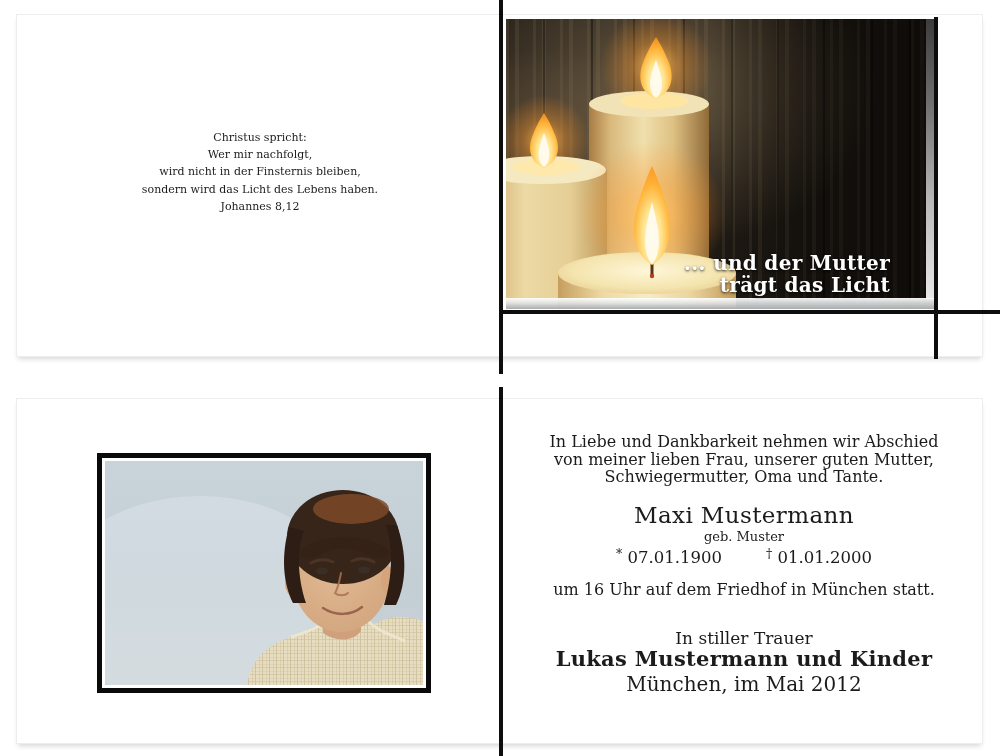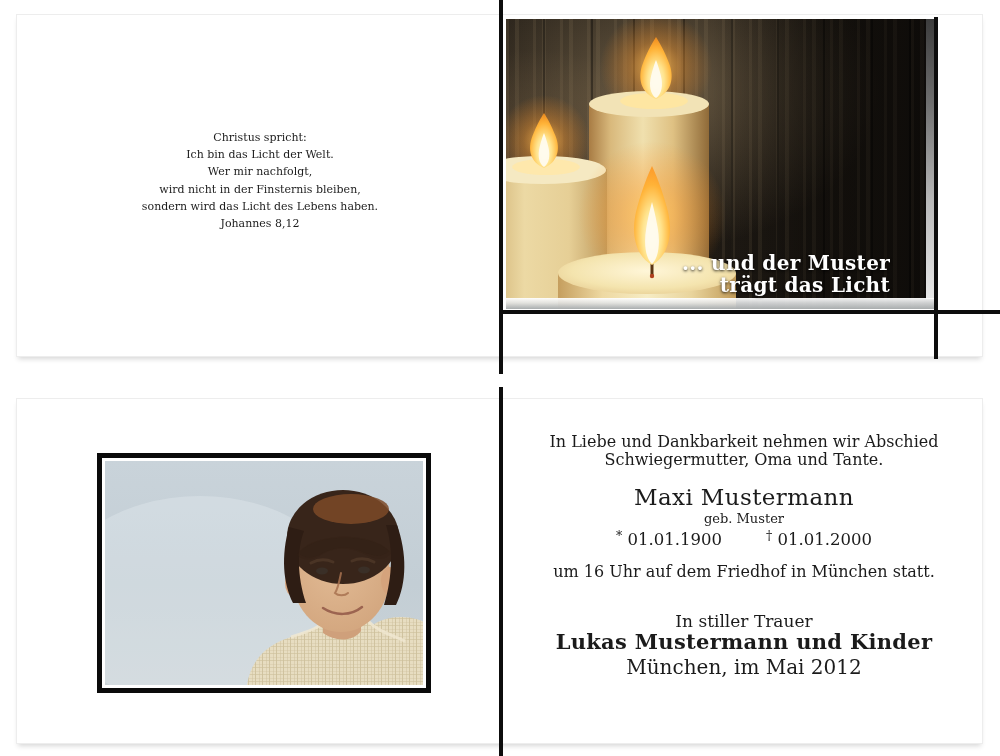--- a/index.html
+++ b/index.html
@@ -61,21 +61,20 @@
   .ob-place{margin-top:5px;font-size:20px;line-height:17px;white-space:nowrap;}
 </style>
 </head>
 <body>
 
 <div class="canvas">
 
   <div class="card card-top">
     <div class="quote-block">
       <div>Christus spricht:</div>
-      <div>Ich bin das Licht der Welt.</div>
       <div>Wer mir nachfolgt,</div>
       <div>wird nicht in der Finsternis bleiben,</div>
       <div>sondern wird das Licht des Lebens haben.</div>
       <div>Johannes 8,12</div>
     </div>
 
     <div class="cover-img">
       <div class="wood"></div>
 
       <svg class="candles-svg" width="430" height="290" viewBox="0 0 430 290">
@@ -147,21 +146,21 @@
         <circle cx="146" cy="196" r="74" fill="url(#glow)"></circle>
         <rect x="52" y="254" width="178" height="36" fill="url(#candleFront)"></rect>
         <ellipse cx="141" cy="254" rx="89" ry="21" fill="url(#rimFront)"></ellipse>
         <line x1="146" y1="243" x2="146" y2="256" stroke="#5a3414" stroke-width="3"></line>
         <circle cx="146" cy="257" r="2.2" fill="#b0401e"></circle>
         <path d="M0,0 C-13,-10 -16,-34 -11,-58 C-7,-78 -3,-91 0,-100 C3,-91 7,-78 11,-58 C16,-34 13,-10 0,0 Z" transform="translate(146,246) scale(1.35,.99)" fill="url(#flameFill)"></path>
         <path d="M0,0 C-13,-10 -16,-34 -11,-58 C-7,-78 -3,-91 0,-100 C3,-91 7,-78 11,-58 C16,-34 13,-10 0,0 Z" transform="translate(146,245) scale(.52,.62)" fill="#fffbee" opacity=".95"></path>
       </svg>
 
       <div class="cover-overlay">
-        <div>... und der Muster</div>
+        <div>... und der Mutter</div>
         <div>trägt das Licht</div>
       </div>
 
       <div class="silver-right"></div>
       <div class="silver-bottom"></div>
     </div>
   </div>
 
   <div class="card card-bottom">
 
@@ -211,27 +210,28 @@
         <path d="M247,100 Q258,95 269,101" fill="none" stroke="#4a3425" stroke-width="3" stroke-linecap="round"></path>
         <ellipse cx="217" cy="110" rx="6" ry="3.4" fill="#3a2f27"></ellipse>
         <ellipse cx="259" cy="109" rx="6" ry="3.4" fill="#3a2f27"></ellipse>
         <path d="M236,112 C234,122 233,128 230,132 C233,135 240,135 243,132" fill="none" stroke="rgba(168,114,80,.85)" stroke-width="2" stroke-linecap="round"></path>
         <path d="M218,147 C230,155 246,155 257,146" fill="none" stroke="#9c6450" stroke-width="2.5" stroke-linecap="round"></path>
       </svg>
     </div>
 
     <div class="ob-panel">
       <div class="ob-line">In Liebe und Dankbarkeit nehmen wir Abschied</div>
+      <div class="ob-line">von meiner lieben Frau, unserer guten Mutter,</div>
       <div class="ob-line">Schwiegermutter, Oma und Tante.</div>
 
       <div class="ob-name">Maxi Mustermann</div>
       <div class="ob-geb">geb. Muster</div>
 
       <div class="ob-dates">
-        <span><span class="date-sym">*</span> <span>01.01.1900</span></span><span class="date-gap"></span><span><span class="date-sym">†</span> <span>01.01.2000</span></span>
+        <span><span class="date-sym">*</span> <span>07.01.1900</span></span><span class="date-gap"></span><span><span class="date-sym">†</span> <span>01.01.2000</span></span>
       </div>
 
       <div class="ob-burial">
         <div class="ob-line">um 16 Uhr auf dem Friedhof in München statt.</div>
       </div>
 
       <div class="ob-trauer">In stiller Trauer</div>
       <div class="ob-family">Lukas Mustermann und Kinder</div>
 
       <div class="ob-place">München, im Mai 2012</div>

